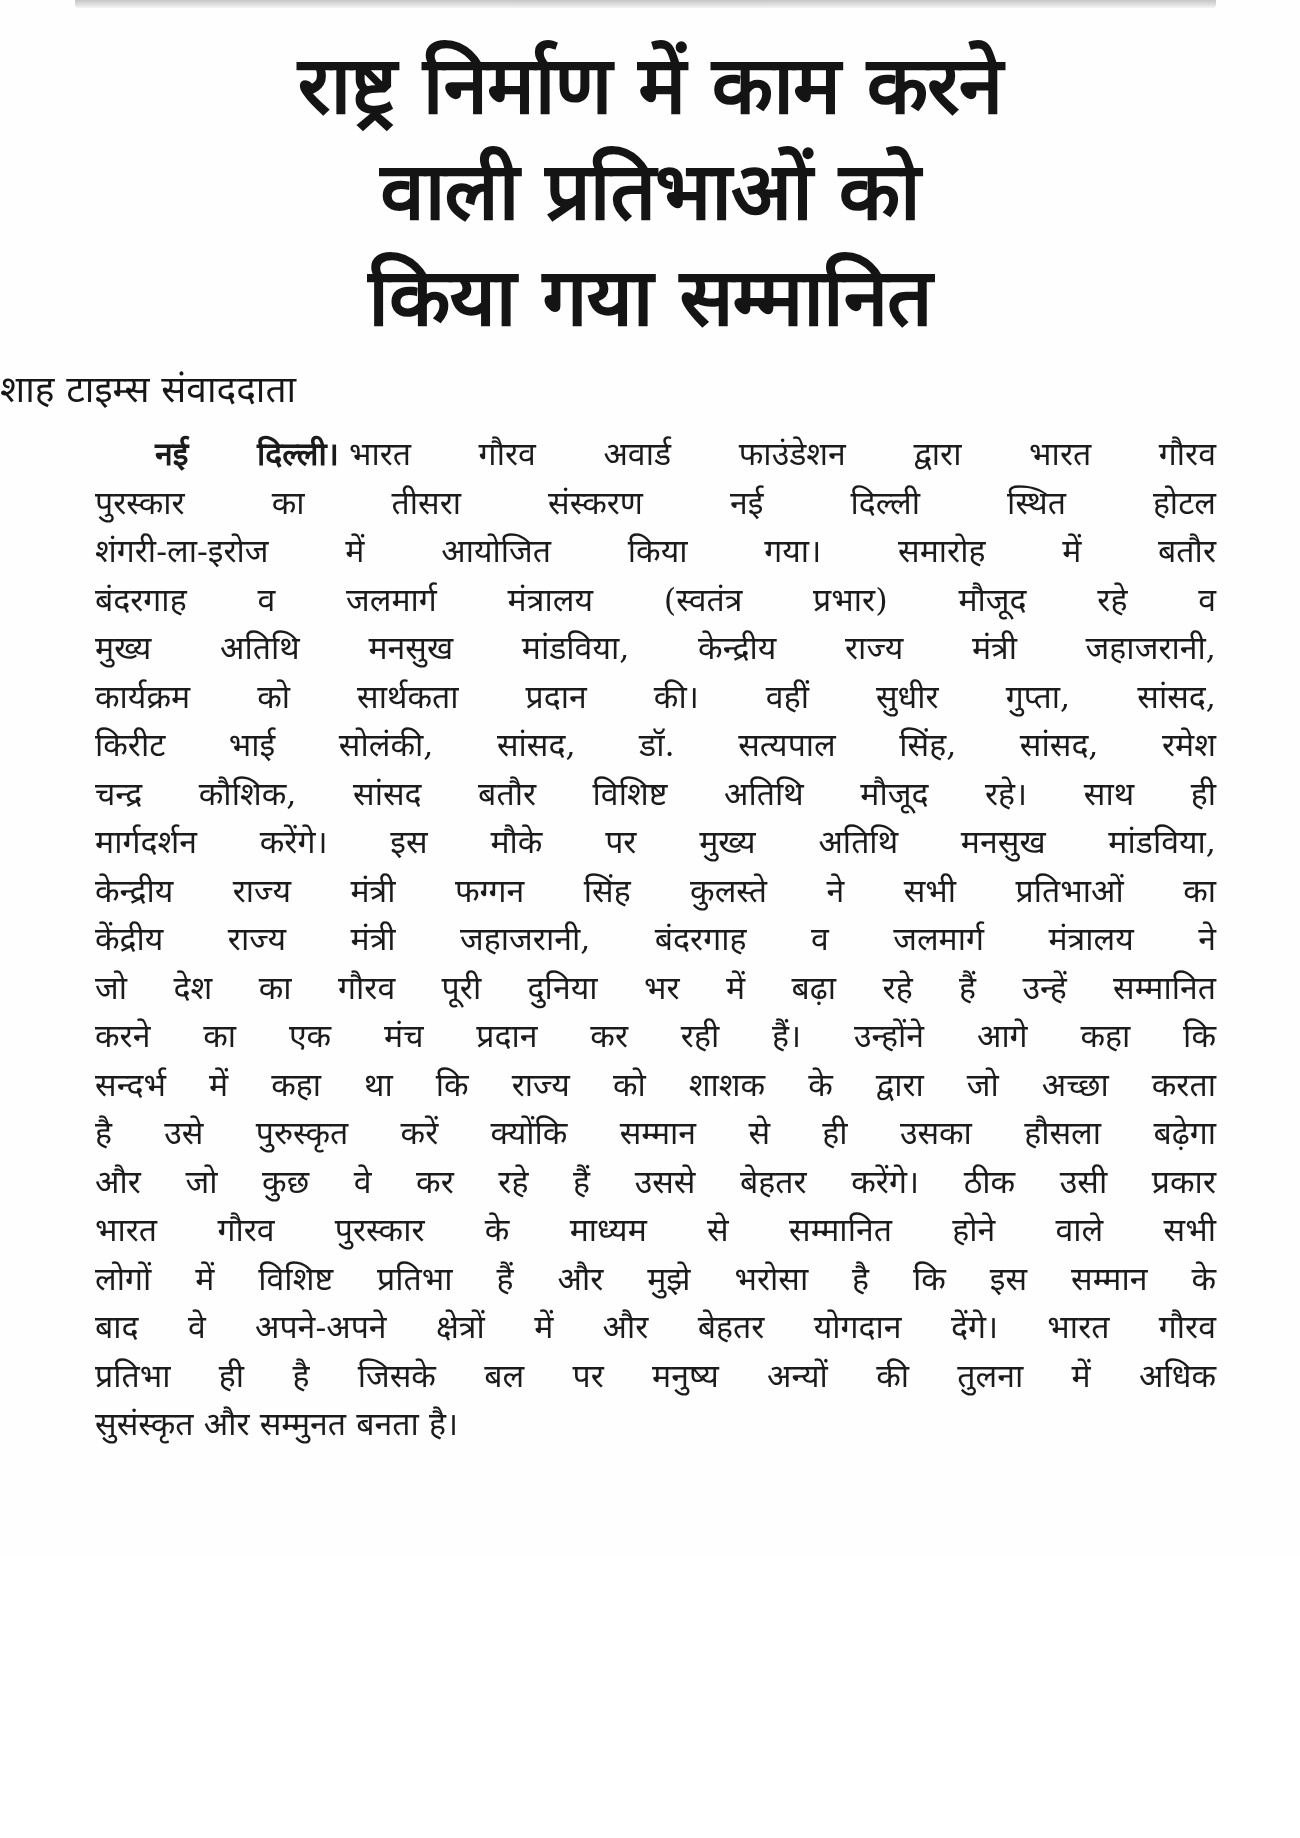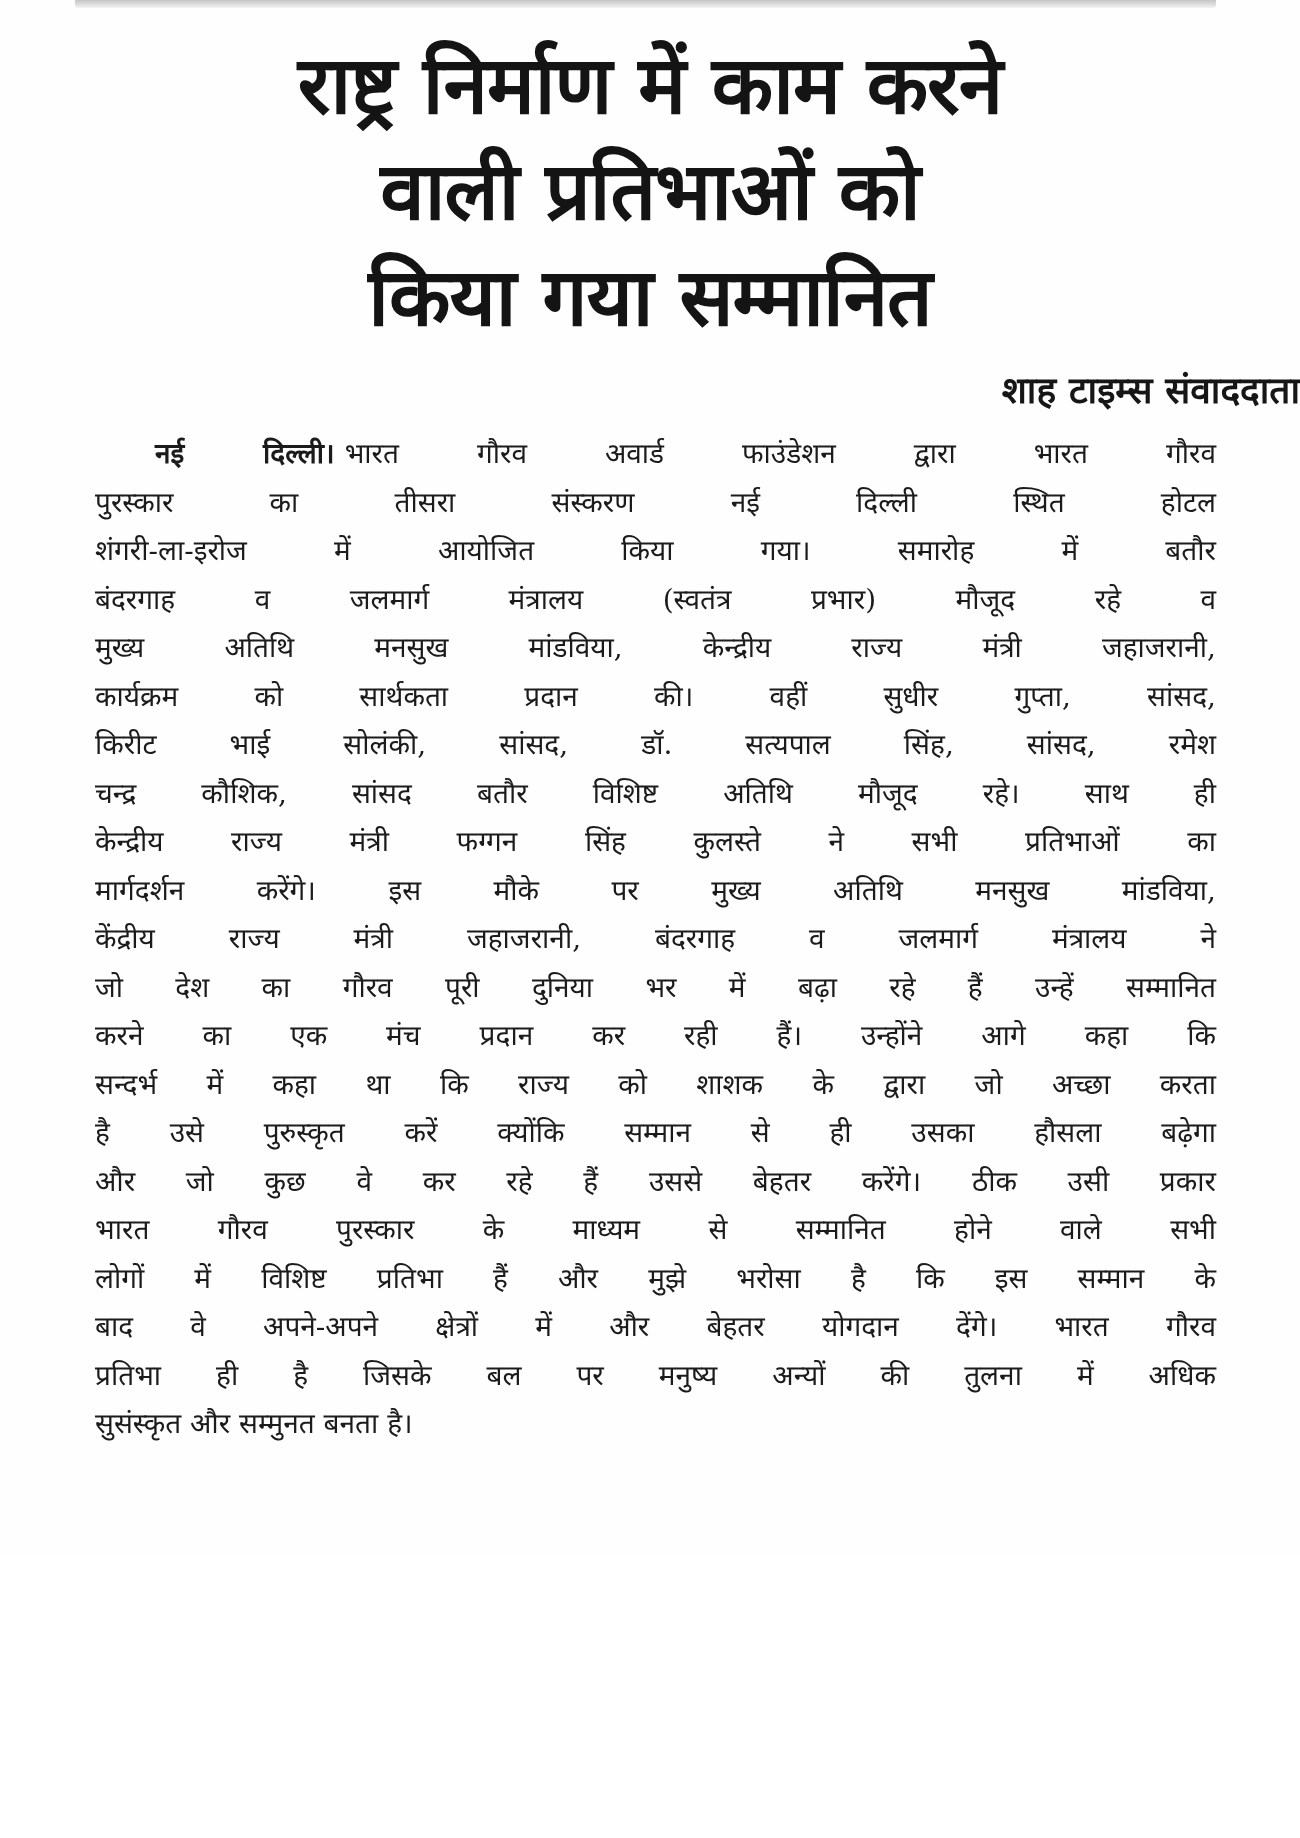--- a/index.html
+++ b/index.html
@@ -30,29 +30,29 @@
     color: #141414;
   }
   .headline-line {
     font-size: 80px;
     line-height: 106px;
     white-space: nowrap;
     letter-spacing: -1px;
   }
   .byline {
     margin-top: 14px;
-    text-align: right;
+    text-align: left;
     font-size: 37px;
     line-height: 52px;
-    font-weight: 700;
+    font-weight: 400;
     color: #161616;
   }
   .article-body {
     margin: 14px 84px 0 95px;
-    font-size: 28px;
+    font-size: 32px;
     line-height: 48.5px;
     color: #1b1b1b;
   }
   .body-line {
     text-align: justify;
     text-align-last: justify;
   }
   .first-line { text-indent: 60px; }
   .lines .body-line:last-child { text-align-last: left; }
   .dateline { font-weight: 700; padding-right: 10px; }
@@ -75,22 +75,22 @@
   <div class="article-body">
     <div class="body-line first-line"><span class="dateline">नई दिल्ली।</span><span>भारत गौरव अवार्ड फाउंडेशन द्वारा भारत गौरव</span></div>
     <div class="lines">
         <div class="body-line">पुरस्कार का तीसरा संस्करण नई दिल्ली स्थित होटल</div>
         <div class="body-line">शंगरी-ला-इरोज में आयोजित किया गया। समारोह में बतौर</div>
         <div class="body-line">बंदरगाह व जलमार्ग मंत्रालय (स्वतंत्र प्रभार) मौजूद रहे व</div>
         <div class="body-line">मुख्य अतिथि मनसुख मांडविया, केन्द्रीय राज्य मंत्री जहाजरानी,</div>
         <div class="body-line">कार्यक्रम को सार्थकता प्रदान की। वहीं सुधीर गुप्ता, सांसद,</div>
         <div class="body-line">किरीट भाई सोलंकी, सांसद, डॉ. सत्यपाल सिंह, सांसद, रमेश</div>
         <div class="body-line">चन्द्र कौशिक, सांसद बतौर विशिष्ट अतिथि मौजूद रहे। साथ ही</div>
+        <div class="body-line">मार्गदर्शन करेंगे। इस मौके पर मुख्य अतिथि मनसुख मांडविया,</div>
         <div class="body-line">केन्द्रीय राज्य मंत्री फग्गन सिंह कुलस्ते ने सभी प्रतिभाओं का</div>
-        <div class="body-line">मार्गदर्शन करेंगे। इस मौके पर मुख्य अतिथि मनसुख मांडविया,</div>
         <div class="body-line">केंद्रीय राज्य मंत्री जहाजरानी, बंदरगाह व जलमार्ग मंत्रालय ने</div>
         <div class="body-line">जो देश का गौरव पूरी दुनिया भर में बढ़ा रहे हैं उन्हें सम्मानित</div>
         <div class="body-line">करने का एक मंच प्रदान कर रही हैं। उन्होंने आगे कहा कि</div>
         <div class="body-line">सन्दर्भ में कहा था कि राज्य को शाशक के द्वारा जो अच्छा करता</div>
         <div class="body-line">है उसे पुरुस्कृत करें क्योंकि सम्मान से ही उसका हौसला बढ़ेगा</div>
         <div class="body-line">और जो कुछ वे कर रहे हैं उससे बेहतर करेंगे। ठीक उसी प्रकार</div>
         <div class="body-line">भारत गौरव पुरस्कार के माध्यम से सम्मानित होने वाले सभी</div>
         <div class="body-line">लोगों में विशिष्ट प्रतिभा हैं और मुझे भरोसा है कि इस सम्मान के</div>
         <div class="body-line">बाद वे अपने-अपने क्षेत्रों में और बेहतर योगदान देंगे। भारत गौरव</div>
         <div class="body-line">प्रतिभा ही है जिसके बल पर मनुष्य अन्यों की तुलना में अधिक</div>

